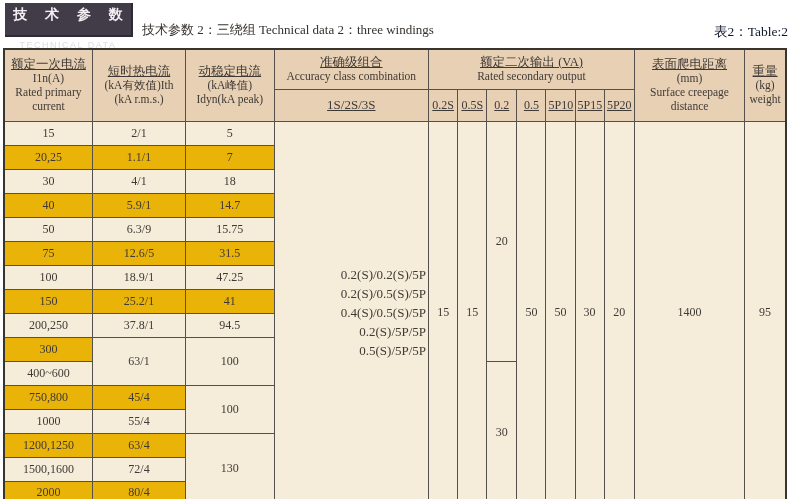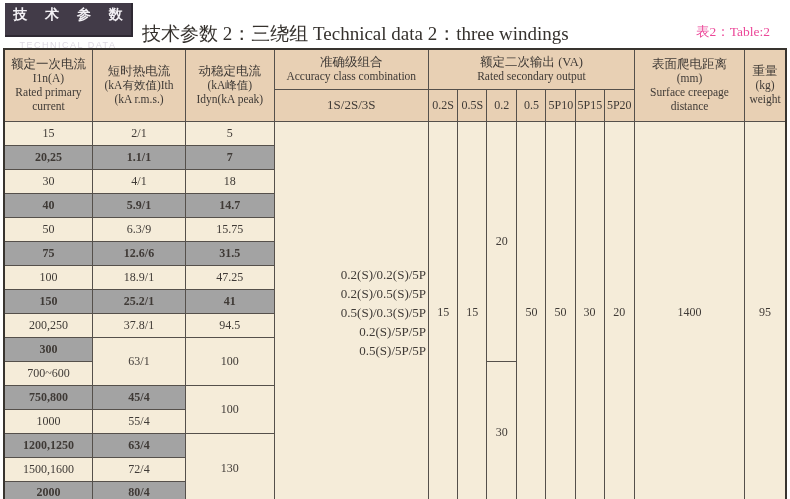--- a/index.html
+++ b/index.html
@@ -27,25 +27,25 @@
     font-size:14px; font-weight:bold; letter-spacing:7px;
     white-space:nowrap; text-indent:7px;
   }
   .badge .en {
     font-family:"Liberation Sans","DejaVu Sans",sans-serif;
     font-size:9px; letter-spacing:1.5px; color:#ddd8e2;
     margin-top:16px;
   }
   .subtitle {
     position:absolute; left:142px; top:21px;
-    font-size:19px; color:#35312d; white-space:nowrap;
+    font-size:13px; color:#35312d; white-space:nowrap;
   }
   .table-ref {
-    position:absolute; right:20px; top:23px;
-    font-size:13.5px; color:#ec4899; white-space:nowrap;
+    position:absolute; right:2px; top:23px;
+    font-size:13.5px; color:#0f172a; white-space:nowrap;
   }
   
   table.spec {
     position:absolute; left:3px; top:48px;
     width:784px;
     border-collapse:collapse;
     table-layout:fixed;
     font-size:12px;
   }
   table.spec th, table.spec td {
@@ -56,27 +56,27 @@
     overflow:hidden;
   }
   table.spec { border:2px solid #38342f; }
   table.spec th {
     background:#e8d0b4;
     font-weight:normal;
     font-size:12px;
     line-height:1.2;
   }
   table.spec td { background:#f5ecd9; }
-  tr.r-even td.plain { background:#a3a3a3;font-weight:bold; }
+  tr.r-even td.plain { background:#eab308; }
   td.span-cell { background:#f5ecd9 !important; }
   .hl { display:block; }
-  .hl.zh { font-size:12.5px; }
+  .hl.zh { font-size:12.5px;text-decoration:underline; }
   .hl.en { font-size:11.5px; }
   tr.head-main { height:40px; }
-  tr.head-sub  { height:32px; }
+  tr.head-sub  { height:32px;text-decoration:underline; }
   tr.body-row  { height:24px; }
   td.acc-cell  { font-size:13px; }
   td.acc-cell .acc-line { display:block; line-height:19px;text-align:right; }
   td.low-cell { vertical-align:bottom; padding-bottom:40px; }
   .va-sub { font-size:11.5px; }
 </style>
 </head>
 <body>
 
 <div class="badge">
@@ -151,21 +151,21 @@
     <th class="va-sub">5P20</th>
   </tr>
 
   <tr class="body-row r-odd">
     <td class="plain">15</td>
     <td class="plain">2/1</td>
     <td class="plain">5</td>
     <td class="span-cell acc-cell" rowspan="16">
       <span class="acc-line">0.2(S)/0.2(S)/5P</span>
       <span class="acc-line">0.2(S)/0.5(S)/5P</span>
-      <span class="acc-line">0.5(S)/0.3(S)/5P</span>
+      <span class="acc-line">0.4(S)/0.5(S)/5P</span>
       <span class="acc-line">0.2(S)/5P/5P</span>
       <span class="acc-line">0.5(S)/5P/5P</span>
     </td>
     <td class="span-cell" rowspan="16">15</td>
     <td class="span-cell" rowspan="16">15</td>
     <td class="span-cell low-cell" rowspan="10">20</td>
     <td class="span-cell" rowspan="16">50</td>
     <td class="span-cell" rowspan="16">50</td>
     <td class="span-cell" rowspan="16">30</td>
     <td class="span-cell" rowspan="16">20</td>
@@ -188,21 +188,21 @@
     <td class="plain">5.9/1</td>
     <td class="plain">14.7</td>
   </tr>
   <tr class="body-row r-odd">
     <td class="plain">50</td>
     <td class="plain">6.3/9</td>
     <td class="plain">15.75</td>
   </tr>
   <tr class="body-row r-even">
     <td class="plain">75</td>
-    <td class="plain">12.6/6</td>
+    <td class="plain">12.6/5</td>
     <td class="plain">31.5</td>
   </tr>
   <tr class="body-row r-odd">
     <td class="plain">100</td>
     <td class="plain">18.9/1</td>
     <td class="plain">47.25</td>
   </tr>
   <tr class="body-row r-even">
     <td class="plain">150</td>
     <td class="plain">25.2/1</td>
@@ -213,21 +213,21 @@
     <td class="plain">37.8/1</td>
     <td class="plain">94.5</td>
   </tr>
 
   <tr class="body-row r-even">
     <td class="plain">300</td>
     <td class="span-cell" rowspan="2">63/1</td>
     <td class="span-cell" rowspan="2">100</td>
   </tr>
   <tr class="body-row r-odd">
-    <td class="plain">700~600</td>
+    <td class="plain">400~600</td>
     <td class="span-cell" rowspan="6">30</td>
   </tr>
 
   <tr class="body-row r-even">
     <td class="plain">750,800</td>
     <td class="plain">45/4</td>
     <td class="span-cell" rowspan="2">100</td>
   </tr>
   <tr class="body-row r-odd">
     <td class="plain">1000</td>

